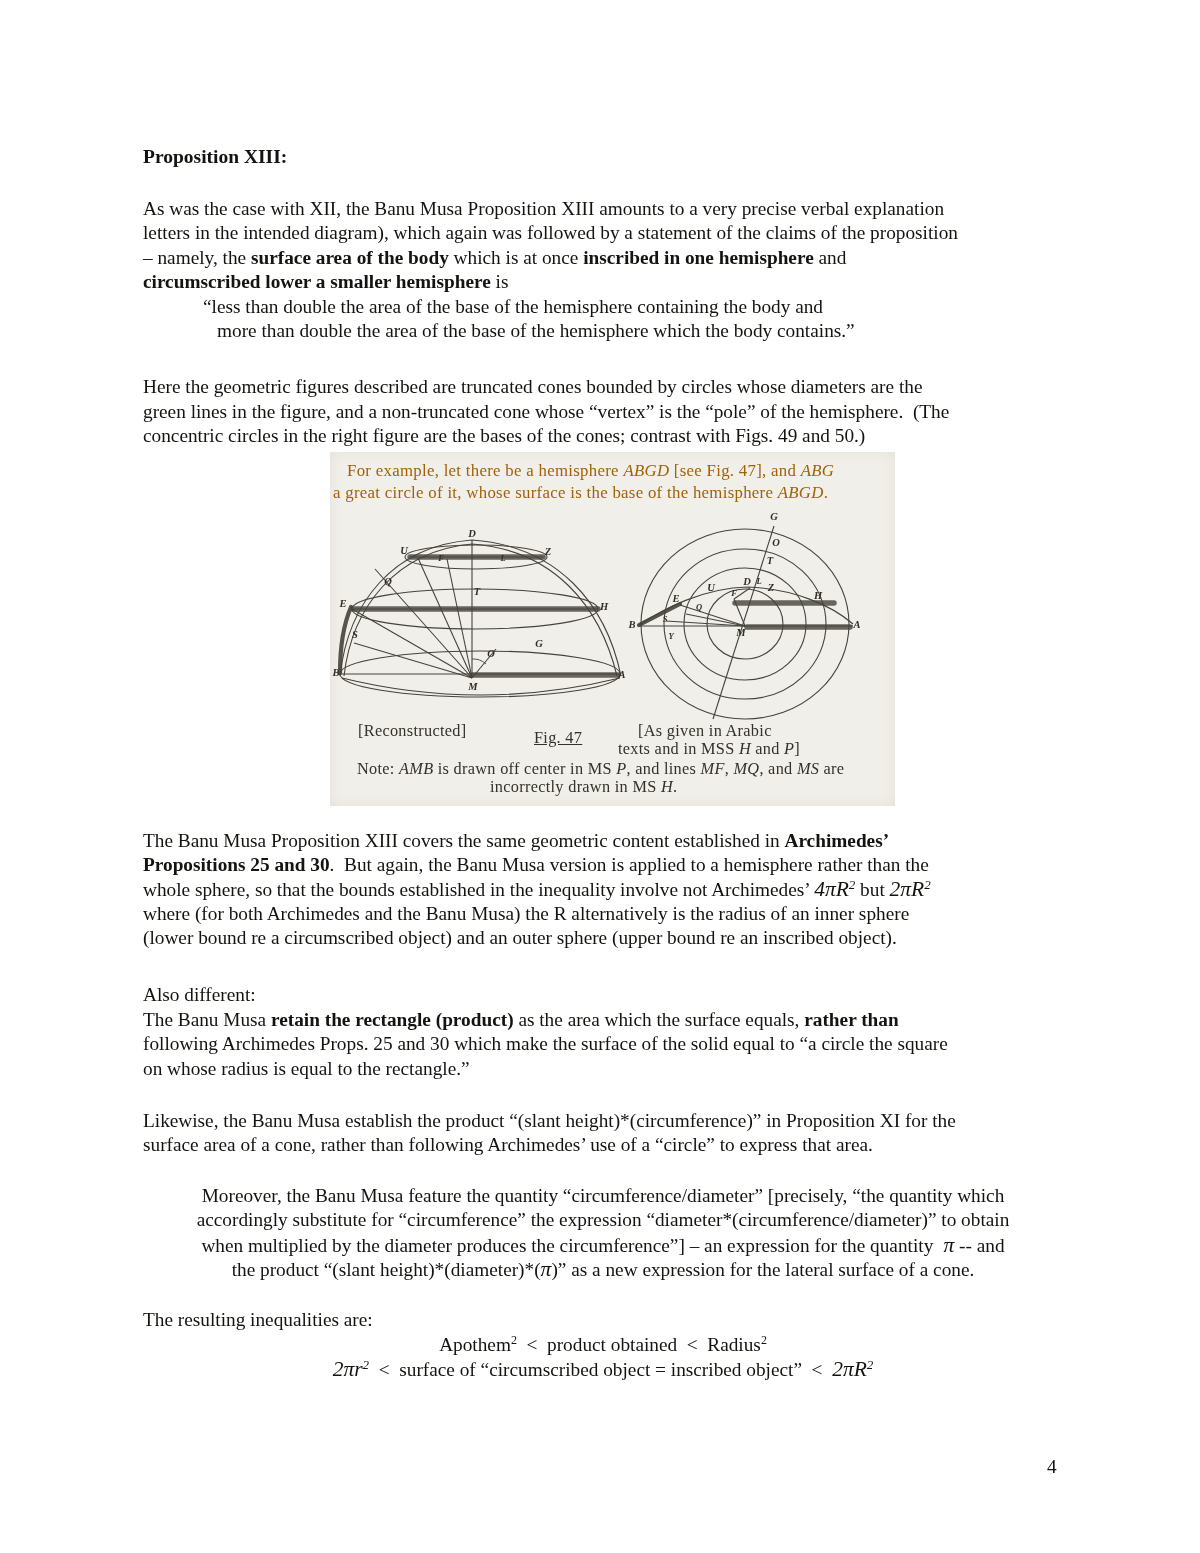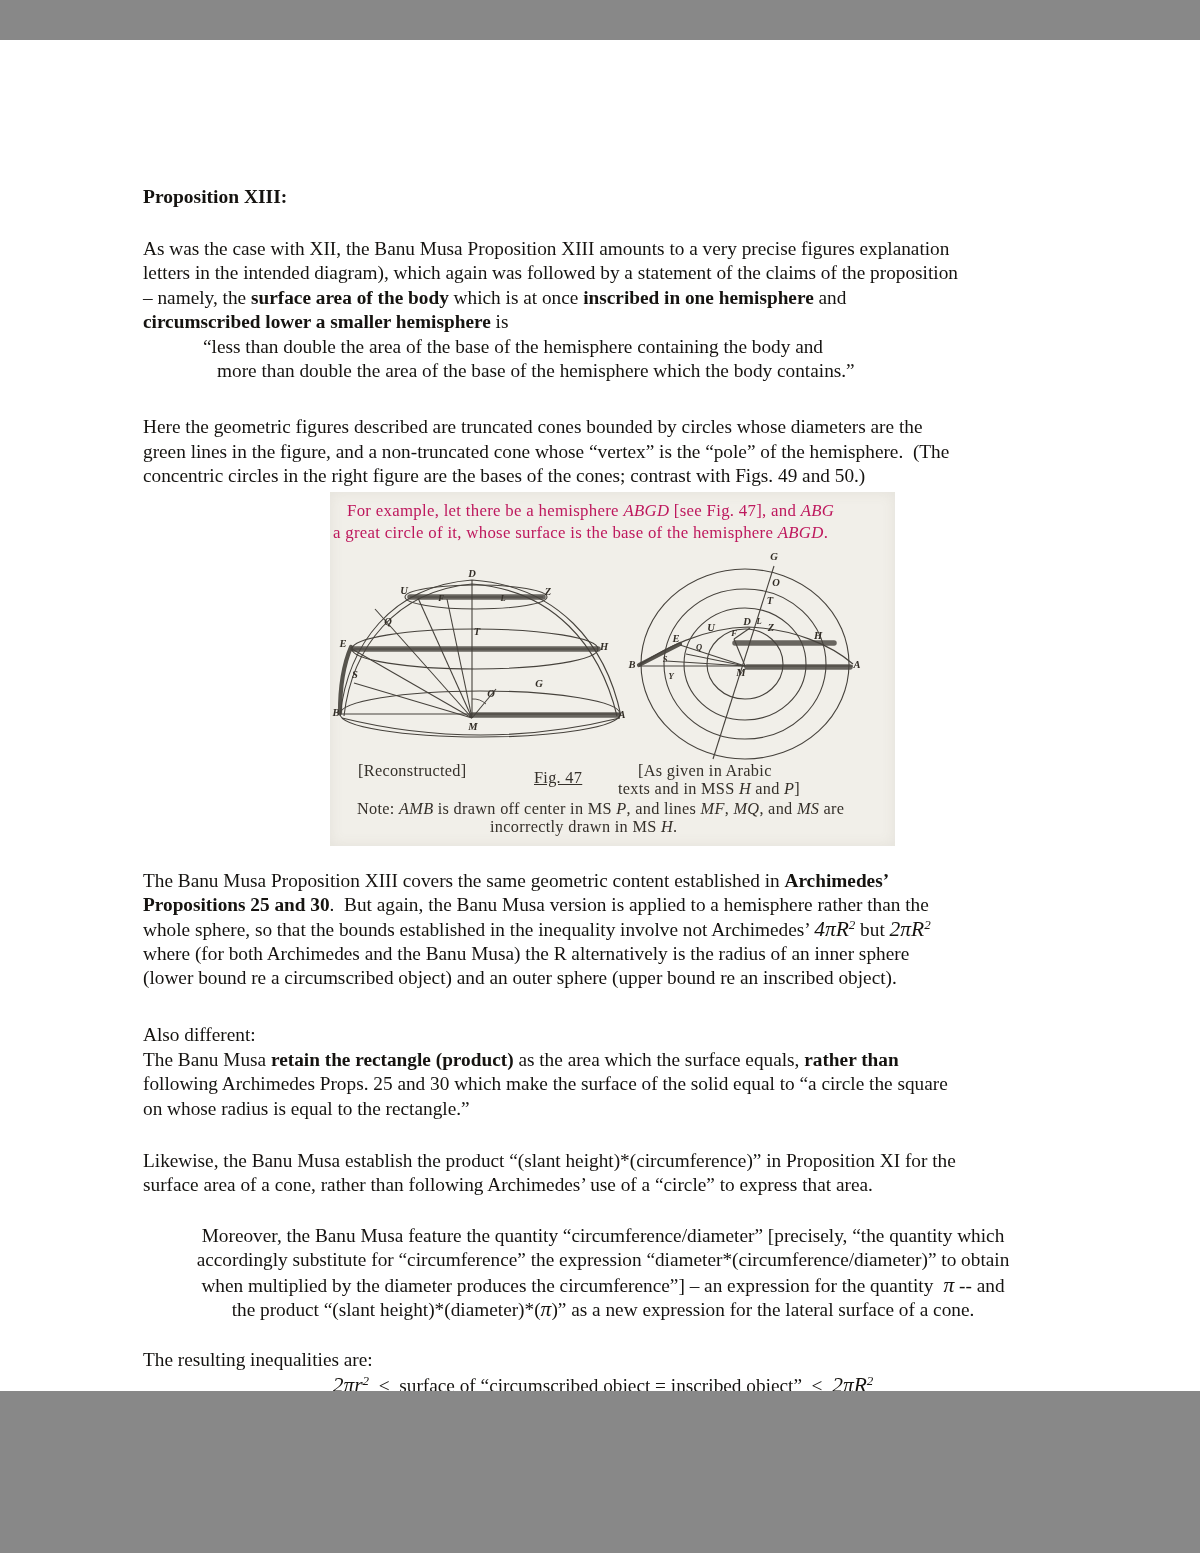--- a/index.html
+++ b/index.html
@@ -1,23 +1,22 @@
 <!DOCTYPE html>
 <html><head>
 <meta charset="utf-8">
 <style>
   html,body{margin:0;padding:0;background:#888;}
   .page{
     position:relative;
-    width:1200px;height:1351px;
+    width:1200px;height:1553px;
     background:#ffffff;
     font-family:"Liberation Serif","DejaVu Serif",serif;
     color:#151310;
     overflow:hidden;
-    margin-top:40px;
   }
   .content{
     position:absolute;
     left:143px;top:146px;
     width:920px;
   }
   .doc-title{
     font-size:19.5px;font-weight:bold;
     margin:0 0 29px 0;line-height:22px;
   }
@@ -44,21 +43,21 @@
   .figure{
     position:relative;
     width:565px;height:354px;
     margin:3px 0 23px 187px;
     background:#f1efe9;
     box-shadow:inset 0 0 14px rgba(120,110,90,0.10);
   }
   .fig-text{
     position:absolute;left:0;right:0;
     font-size:16.8px;line-height:22.5px;
-    color:#be185d;letter-spacing:0.3px;
+    color:#a16207;letter-spacing:0.3px;
     white-space:nowrap;
   }
   .fig-intro1{top:8px;left:17px;}
   .fig-intro2{top:30px;left:3px;}
   .fig-cap{position:absolute;font-size:16.3px;color:#35302a;white-space:nowrap;letter-spacing:0.3px;text-align:right;}
   .cap-recon{left:28px;top:269px;}
   .cap-fig{left:204px;top:276px;text-decoration:underline;}
   .cap-ar1{left:308px;top:269px;}
   .cap-ar2{left:288px;top:287px;}
   .cap-note1{left:27px;top:307px;}
@@ -81,21 +80,21 @@
 </style>
 </head>
 <body>
 
 <div class="page">
   <div class="content">
 
     <h1 class="doc-title">Proposition XIII:</h1>
 
     <div class="para">
-      <div class="ln"><span>As was the case with XII, the Banu Musa Proposition XIII amounts to a very precise figures explanation</span></div>
+      <div class="ln"><span>As was the case with XII, the Banu Musa Proposition XIII amounts to a very precise verbal explanation</span></div>
       <div class="ln"><span>letters in the intended diagram), which again was followed by a statement of the claims of the proposition</span></div>
       <div class="ln"><span>– namely, the </span><span class="b">surface area of the body</span><span> which is at once </span><span class="b">inscribed in one hemisphere</span><span> and</span></div>
       <div class="ln"><span class="b">circumscribed lower a smaller hemisphere</span><span> is</span></div>
       <div class="ln ind1"><span>“less than double the area of the base of the hemisphere containing the body and</span></div>
       <div class="ln ind2"><span>more than double the area of the base of the hemisphere which the body contains.”</span></div>
     </div>
 
     <div class="para mt-p2">
       <div class="ln"><span>Here the geometric figures described are truncated cones bounded by circles whose diameters are the</span></div>
       <div class="ln"><span>green lines in the figure, and a non-truncated cone whose “vertex” is the “pole” of the hemisphere.&nbsp; (The</span></div>
@@ -228,19 +227,20 @@
 
     <div class="para mt-p6">
       <div class="ln"><span>Moreover, the Banu Musa feature the quantity “circumference/diameter” [precisely, “the quantity which</span></div>
       <div class="ln"><span>accordingly substitute for “circumference” the expression “diameter*(circumference/diameter)” to obtain</span></div>
       <div class="ln"><span>when multiplied by the diameter produces the circumference”] – an expression for the quantity </span><span class="m">&nbsp;π</span><span> -- and</span></div>
       <div class="ln"><span>the product “(slant height)*(diameter)*(</span><span class="m">π</span><span>)” as a new expression for the lateral surface of a cone.</span></div>
     </div>
 
     <div class="para mt-p7">
       <div class="ln"><span>The resulting inequalities are:</span></div>
+      <div class="ln center"><span>Apothem</span><span class="sup">2</span><span>&nbsp; &lt;&nbsp; product obtained&nbsp; &lt;&nbsp; Radius</span><span class="sup">2</span></div>
       <div class="ln center"><span class="m">2πr</span><span class="msup">2</span><span>&nbsp; &lt;&nbsp; surface of “circumscribed object = inscribed object”&nbsp; &lt;&nbsp; </span><span class="m">2πR</span><span class="msup">2</span></div>
     </div>
 
   </div>
 
   <div class="pageno">4</div>
 </div>
 
 </body></html>

